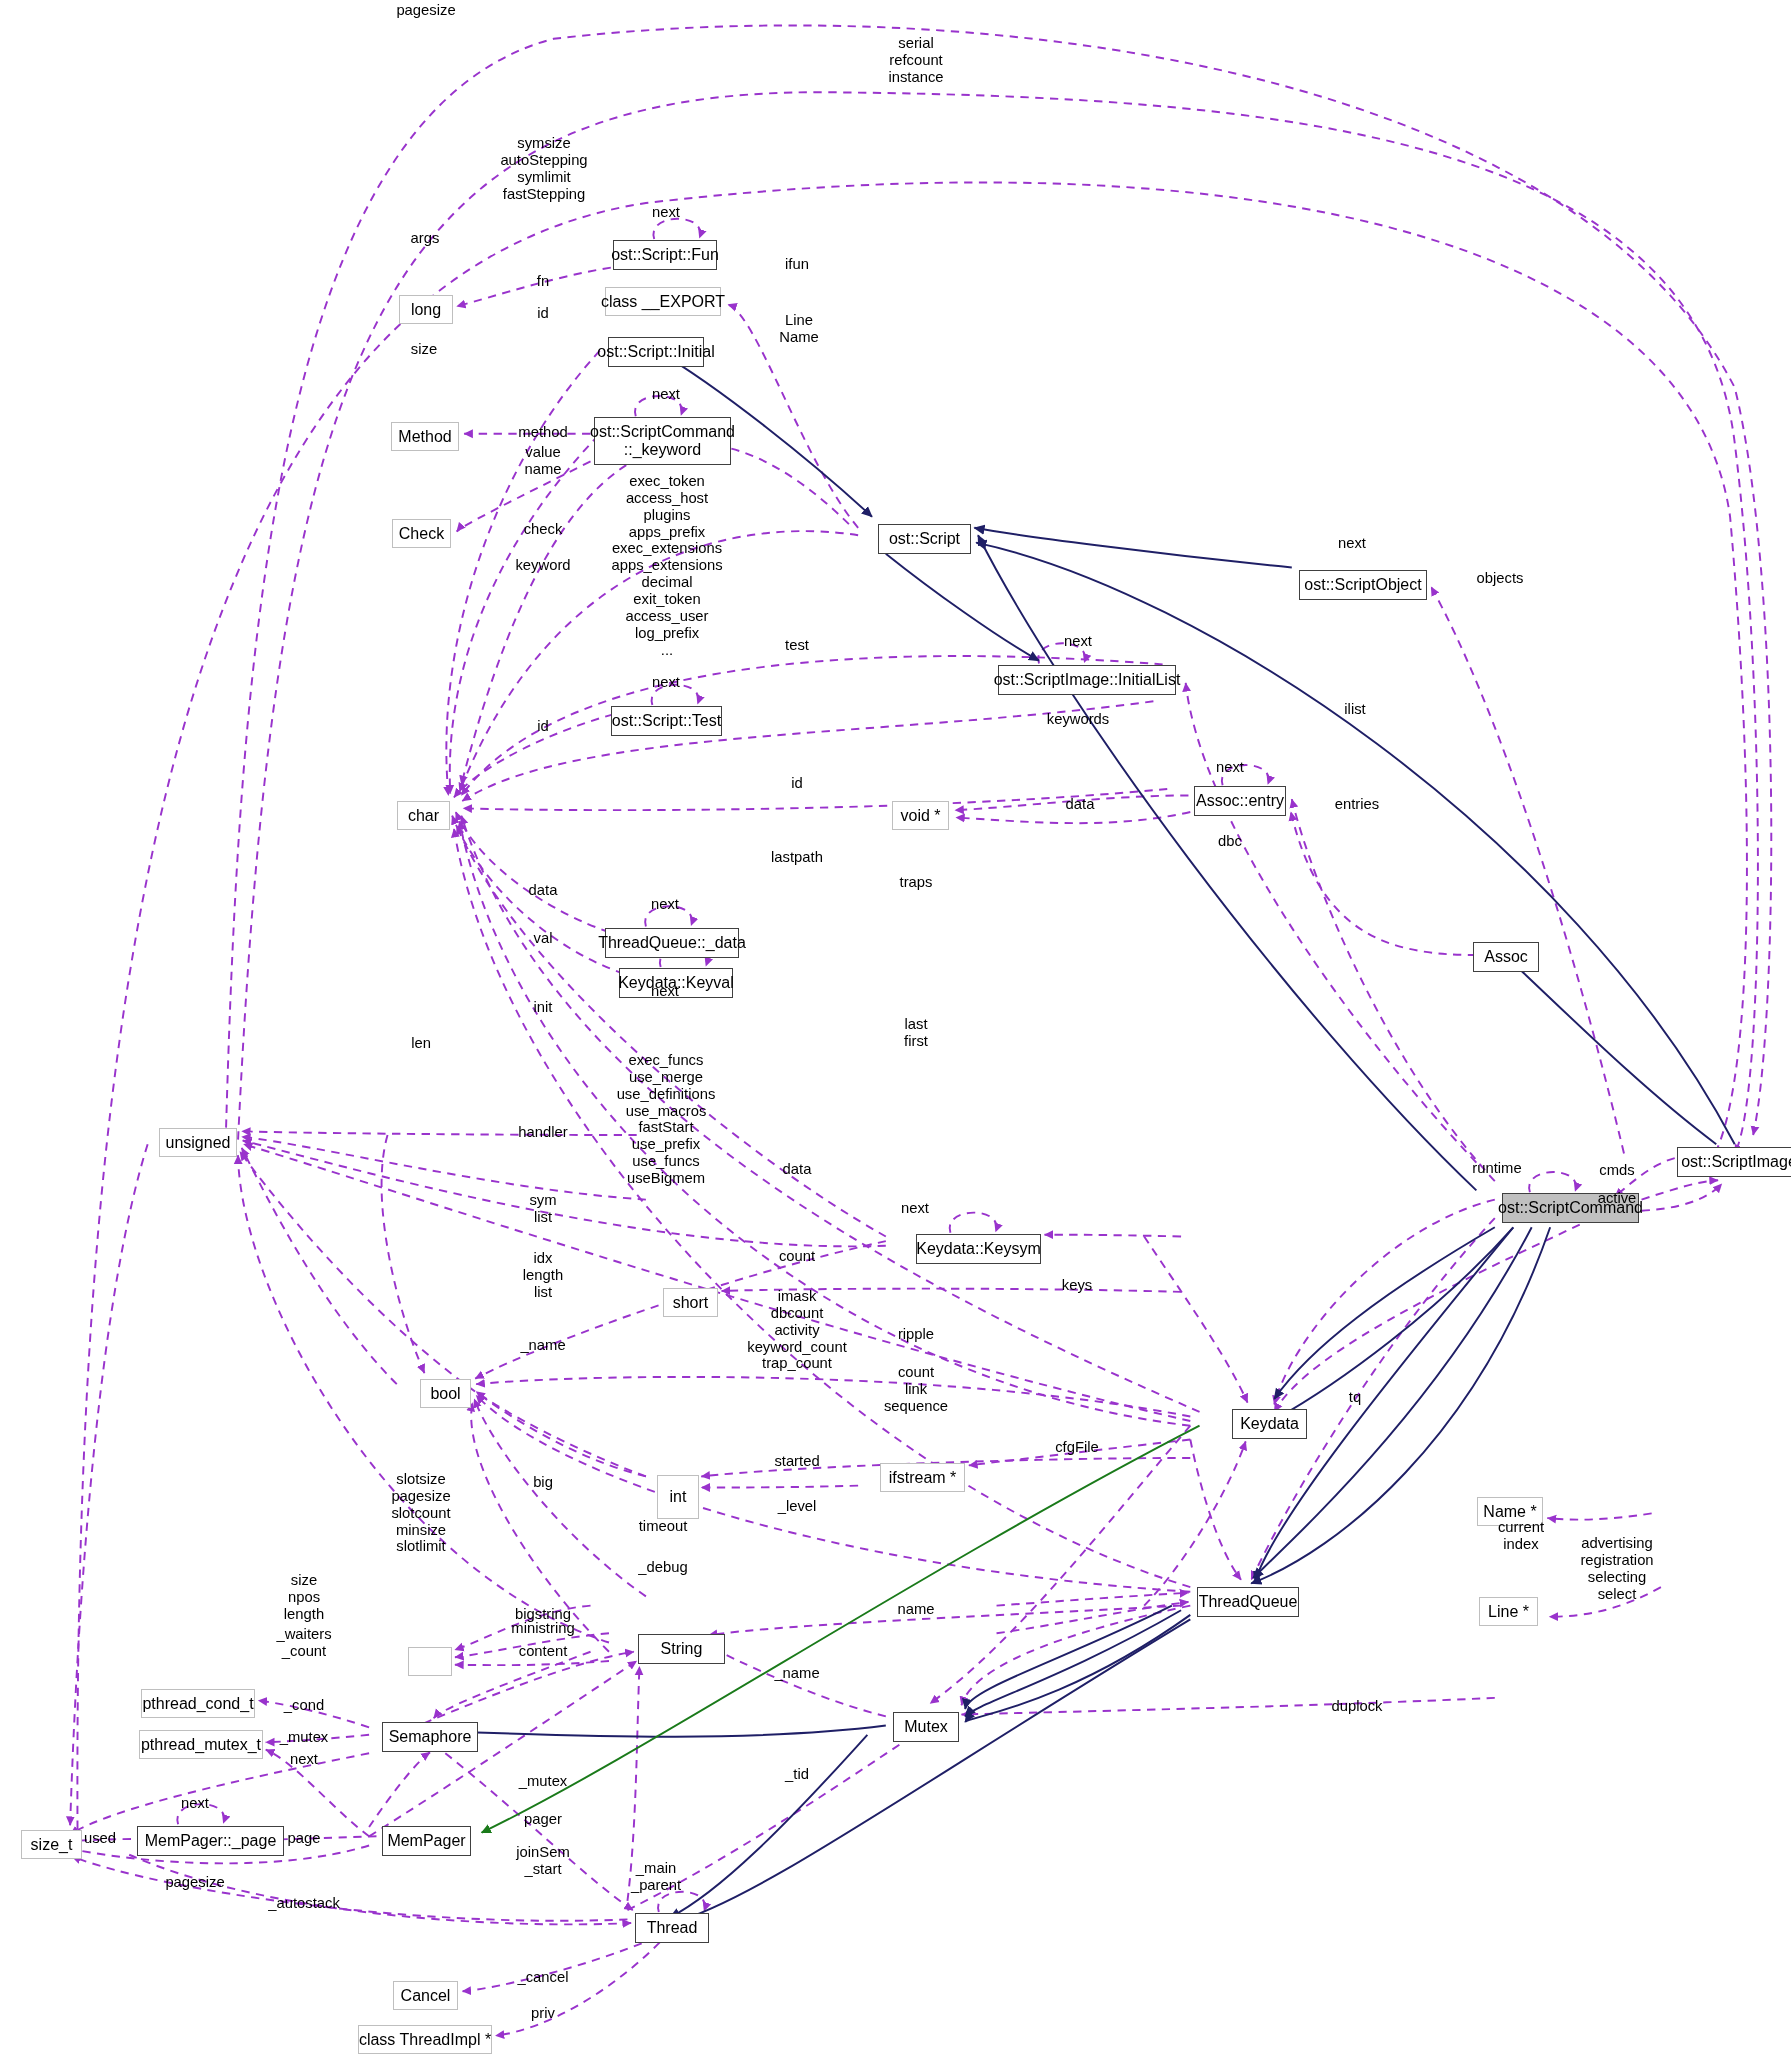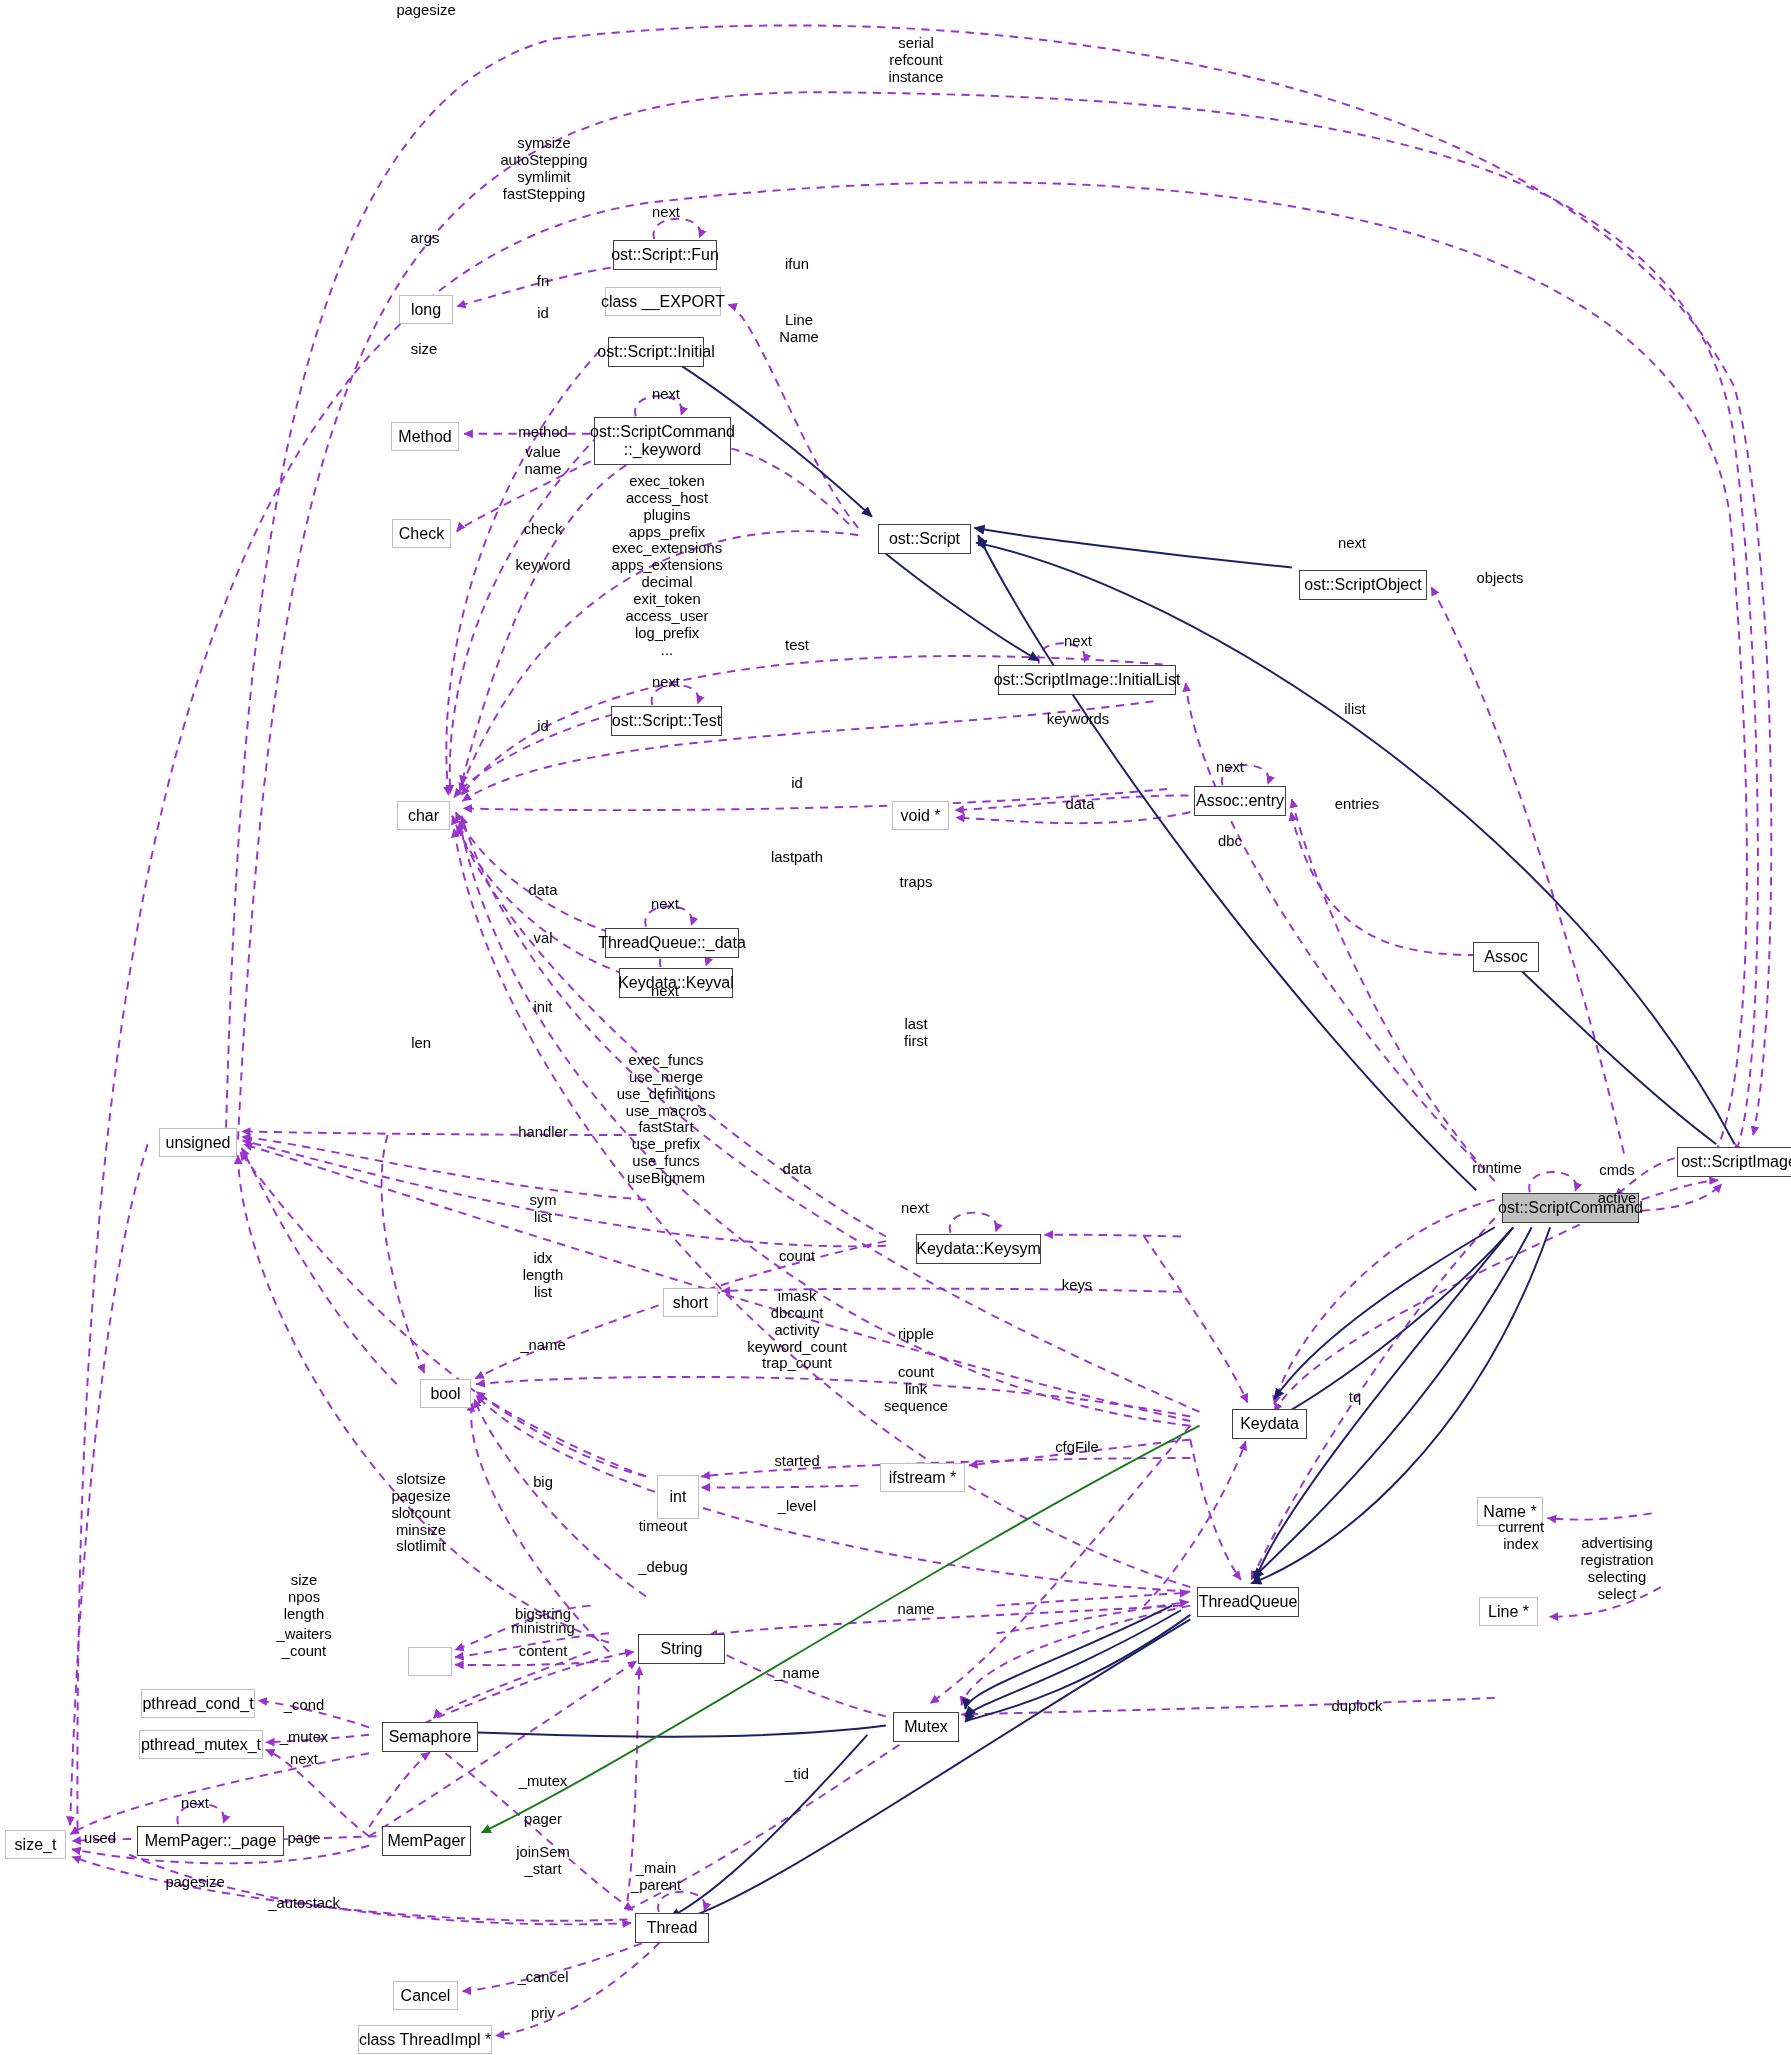--- a/index.html
+++ b/index.html
@@ -236,21 +236,21 @@
       <div class="node prim" style="left: 657px; top: 1475px; width: 42px; height: 44px;">int</div>
       <div class="node prim" style="left: 1477px; top: 1497px; width: 66px; height: 29px;">Name *</div>
       <div class="node cls" style="left: 1197px; top: 1587px; width: 102px; height: 30px;">ThreadQueue</div>
       <div class="node prim" style="left: 1479px; top: 1597px; width: 59px; height: 29px;">Line *</div>
       <div class="node prim" style="left: 408px; top: 1647px; width: 44px; height: 29px;"> </div>
       <div class="node cls" style="left: 638px; top: 1634px; width: 87px; height: 30px;">String</div>
       <div class="node prim" style="left: 141px; top: 1689px; width: 114px; height: 29px;">pthread_cond_t</div>
       <div class="node cls" style="left: 382px; top: 1722px; width: 96px; height: 30px;">Semaphore</div>
       <div class="node cls" style="left: 893px; top: 1712px; width: 66px; height: 30px;">Mutex</div>
       <div class="node prim" style="left: 139px; top: 1730px; width: 124px; height: 29px;">pthread_mutex_t</div>
-      <div class="node prim" style="left: 5px; top: 1830px; width: 61px; height: 29px;">size_t</div>
+      <div class="node prim" style="left: 21px; top: 1830px; width: 61px; height: 29px;">size_t</div>
       <div class="node cls" style="left: 137px; top: 1826px; width: 147px; height: 30px;">MemPager::_page</div>
       <div class="node cls" style="left: 382px; top: 1826px; width: 89px; height: 30px;">MemPager</div>
       <div class="node cls" style="left: 635px; top: 1913px; width: 74px; height: 30px;">Thread</div>
       <div class="node prim" style="left: 393px; top: 1981px; width: 65px; height: 29px;">Cancel</div>
       <div class="node prim" style="left: 358px; top: 2025px; width: 134px; height: 29px;">class ThreadImpl *</div>
     </div>
 
   <div id="label-layer">
       <div class="elabel" style="left: 426px; top: 1.8px;">pagesize</div>
       <div class="elabel" style="left: 916px; top: 35px;">serial

